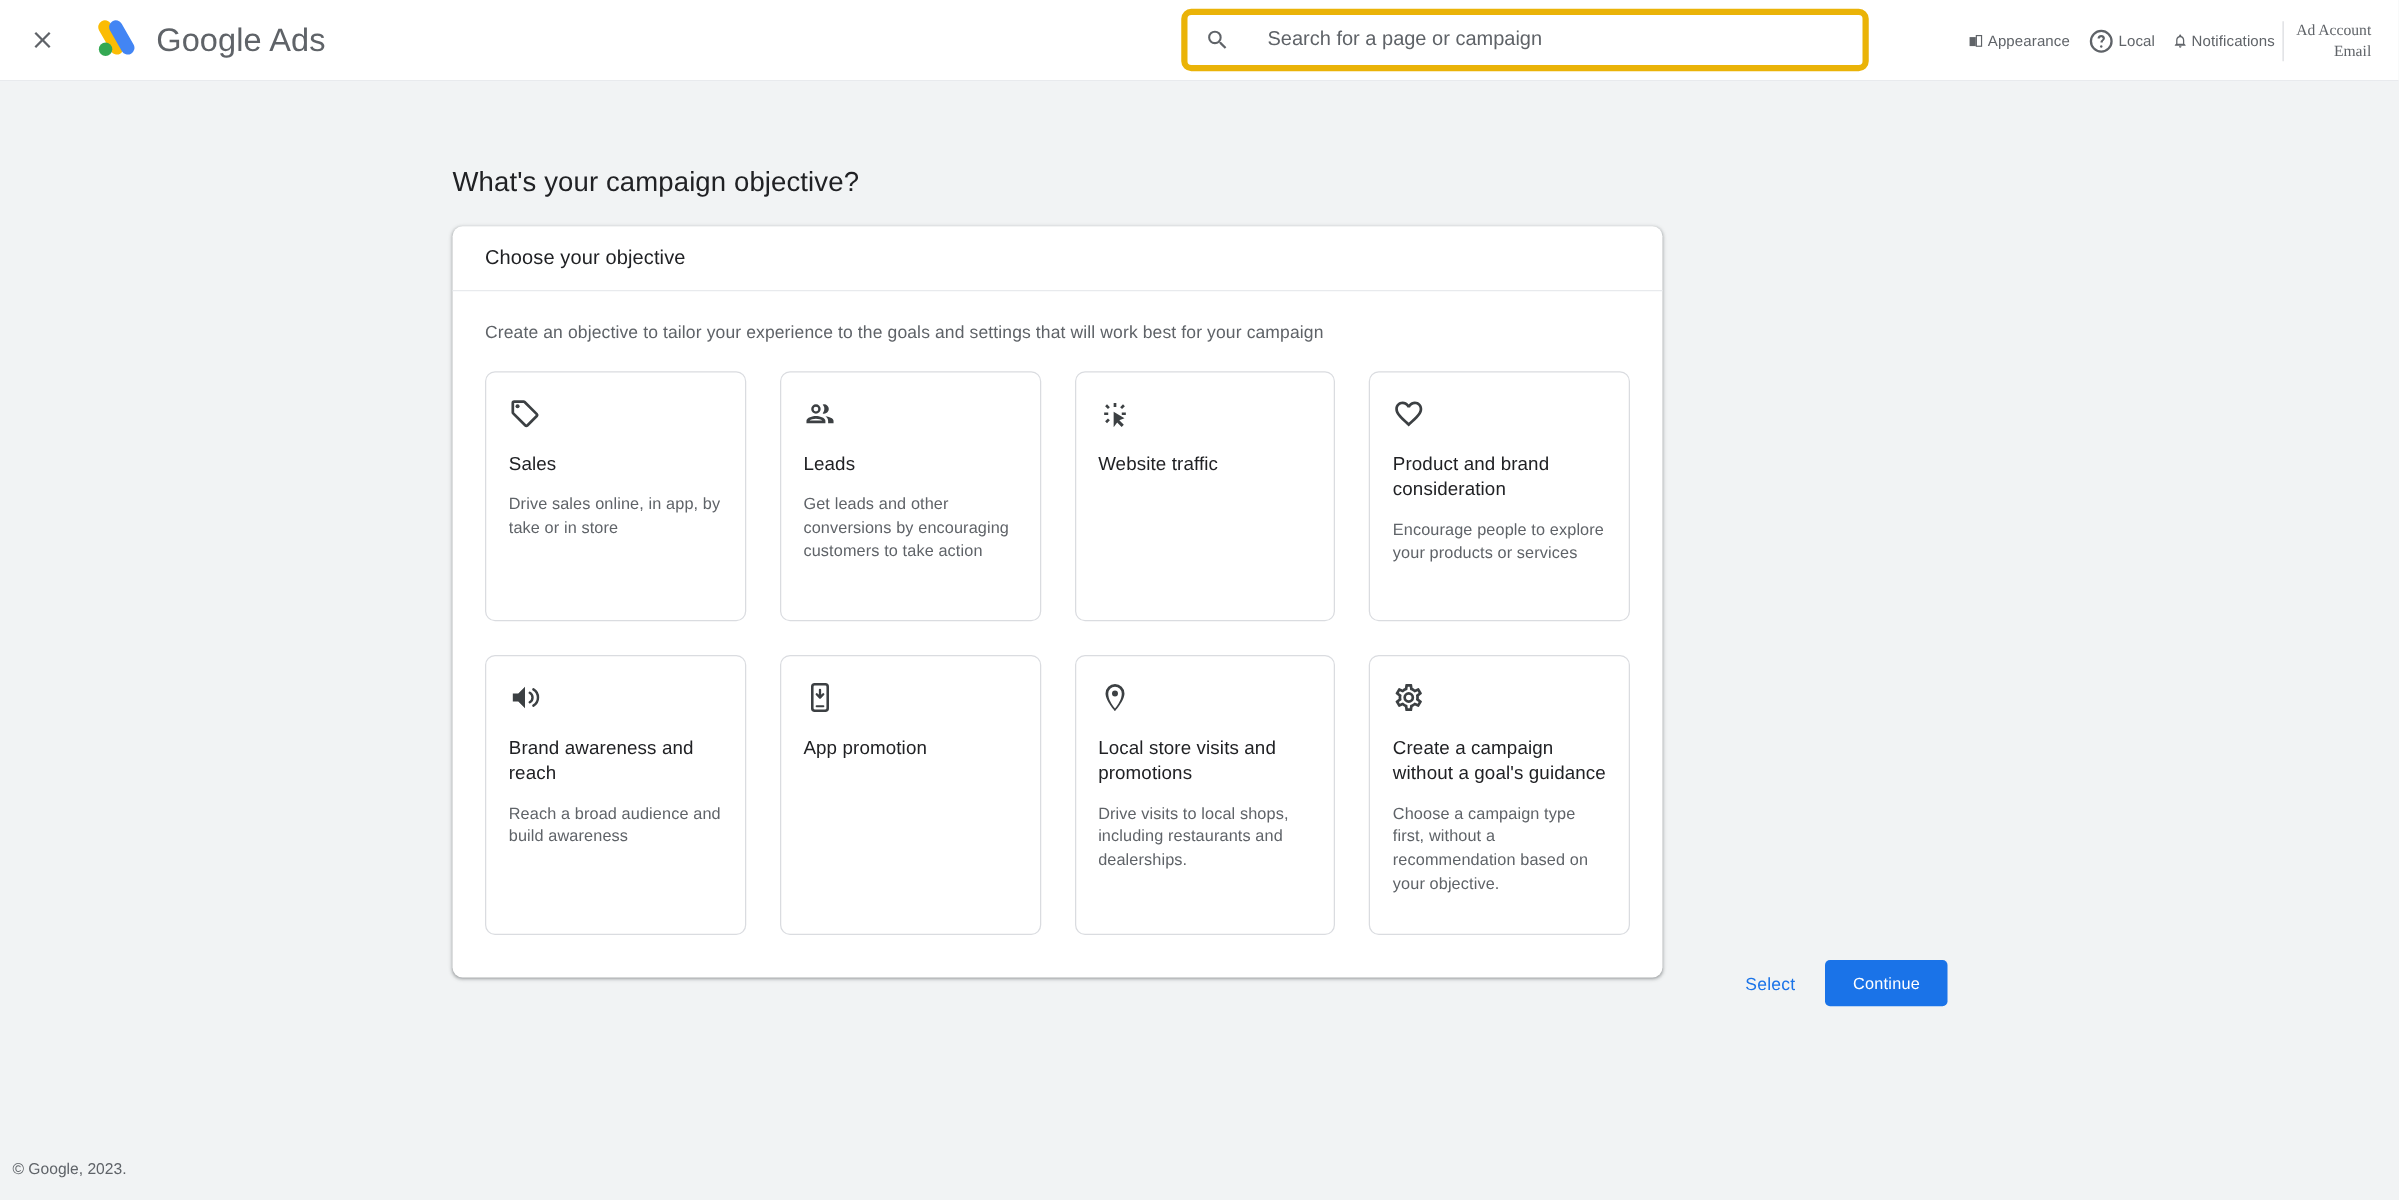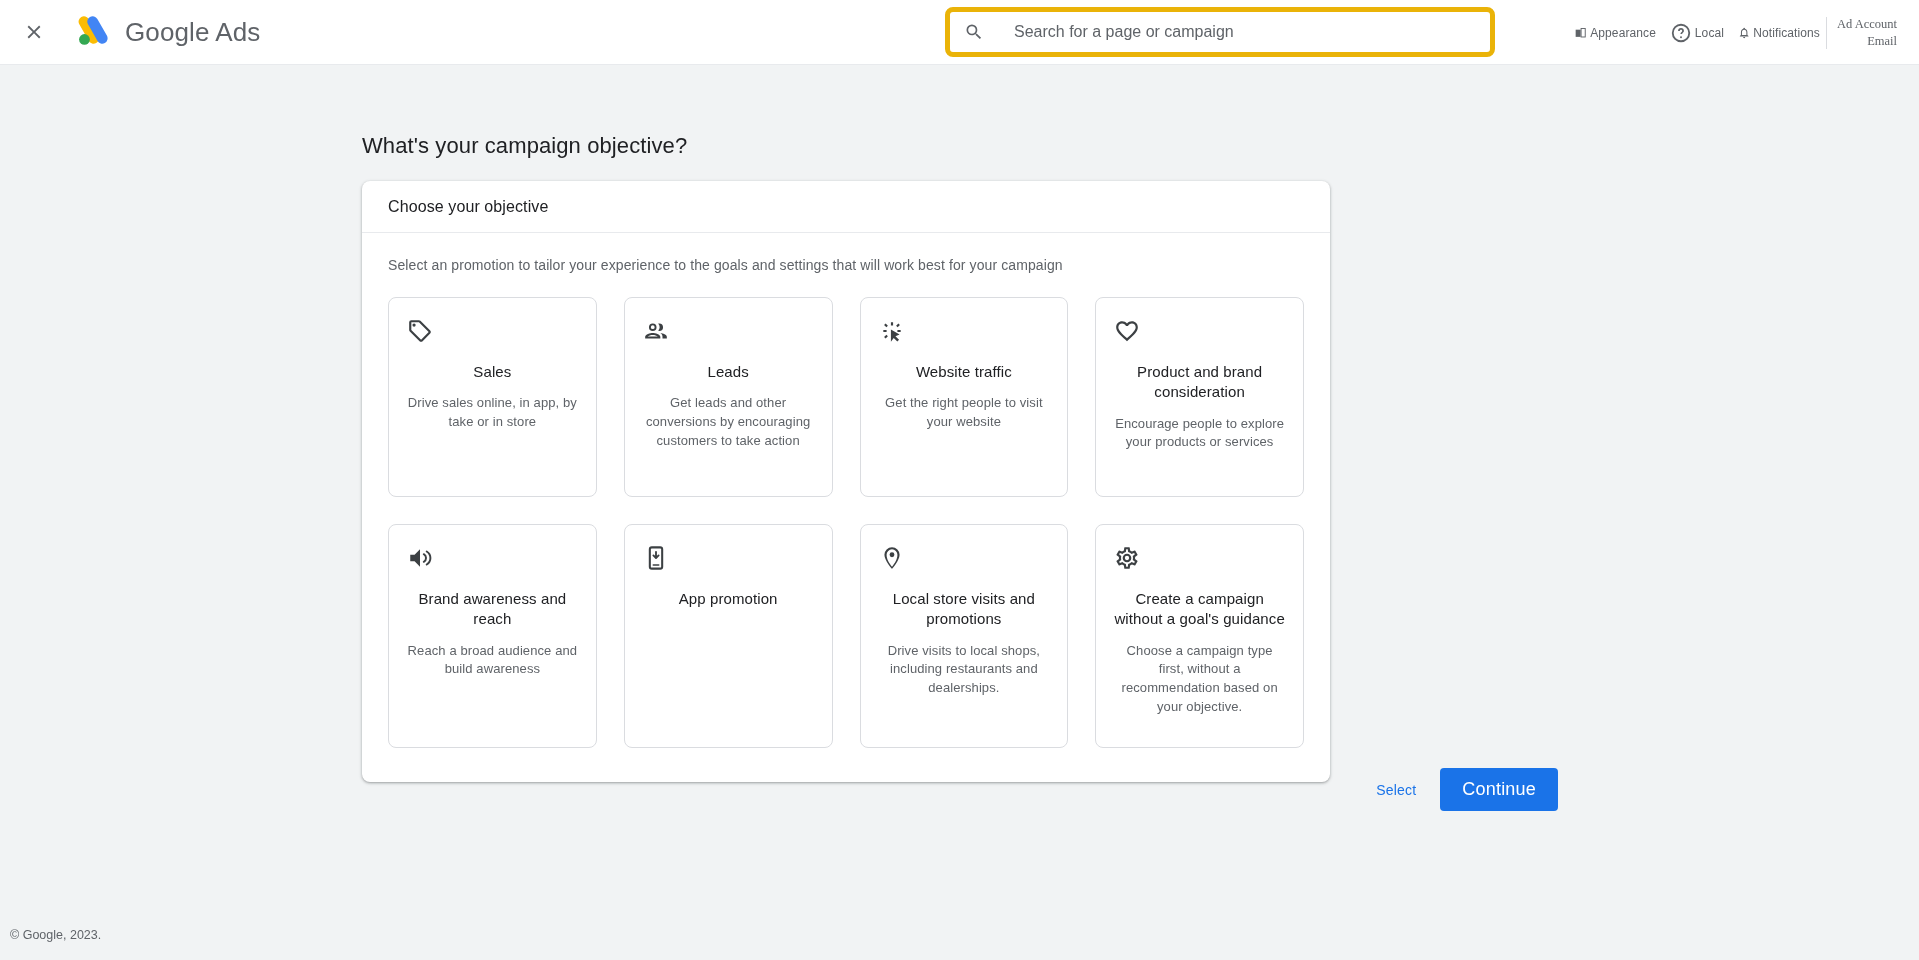--- a/index.html
+++ b/index.html
@@ -164,21 +164,20 @@
     gap: 27px;
   }
   .tile {
     border: 1px solid #dadce0;
     border-radius: 8px;
     min-height: 200px;
     padding: 20px 18px 30px 18px;
     cursor: pointer;
     background: #fff;
     transition: box-shadow .12s ease, border-color .12s ease;
-    text-align: center;
   }
   .tile-icon {
     color: #3c4043;
     height: 28px;
     display: flex;
     align-items: flex-start;
     margin-bottom: 16px;
   }
   .tile-title {
     font-size: 15px;
@@ -213,21 +212,21 @@
     color: #1a73e8;
     background: none;
     border: none;
     padding: 10px 16px;
     border-radius: 4px;
     cursor: pointer;
     letter-spacing: .2px;
   }
   .btn-primary {
     font-family: "Liberation Sans", sans-serif;
-    font-size: 18px;
+    font-size: 13px;
     font-weight: 500;
     color: #fff;
     background: #1a73e8;
     border: none;
     padding: 11px 22px;
     border-radius: 4px;
     cursor: pointer;
     letter-spacing: .2px;
   }
 
@@ -306,21 +305,21 @@
       <div>Email</div>
     </div>
   </div>
 </div>
 
 <h1 class="page-title">What's your campaign objective?</h1>
 
 <div class="card">
   <div class="card-header">Choose your objective</div>
   <div class="card-body">
-    <p class="card-subtitle">Select an promotion to tailor your experience to the goals and settings that will work best for your campaign</p>
+    <p class="card-subtitle">Create an objective to tailor your experience to the goals and settings that will work best for your campaign</p>
 
     <div class="grid">
 
       <div class="tile">
         <div class="tile-icon">
           <svg width="26" height="26" viewBox="0 0 24 24">
             <path d="M21.41 11.58 12.41 2.58A2 2 0 0 0 11 2H4a2 2 0 0 0-2 2v7a2 2 0 0 0 .59 1.42l9 9A2 2 0 0 0 13 22a2 2 0 0 0 1.41-.59l7-7A2 2 0 0 0 22 13a2 2 0 0 0-.59-1.42zM13 20.01 4 11V4h7v-.01l9 9z" fill="currentColor"></path>
             <circle cx="6.5" cy="6.5" r="1.5" fill="currentColor"></circle>
           </svg>
         </div>
@@ -341,21 +340,20 @@
       <div class="tile">
         <div class="tile-icon">
           <svg width="26" height="26" viewBox="0 0 24 24">
             <path d="M11.71 17.99A6 6 0 0 1 12 6c3.31 0 6 2.69 6 6h-2a4 4 0 1 0-4.29 3.99z" fill="currentColor" opacity="0"></path>
             <path d="M11 4h2v3h-2zM4 11h3v2H4zM17 11h3v2h-3z" fill="currentColor"></path>
             <path d="M6.1 5.05 8.2 7.15 6.8 8.56 4.7 6.46zM17.9 5.05l1.4 1.41-2.1 2.1-1.4-1.41zM6.1 18.95l-1.4-1.41 2.1-2.1 1.4 1.41z" fill="currentColor"></path>
             <path d="M11 10.5 11 22l2.6-3.6 3.3 3.3 1.6-1.6-3.3-3.3 3.8-1.5z" fill="currentColor"></path>
           </svg>
         </div>
         <div class="tile-title">Website traffic</div>
-        <div class="tile-desc">Get the right people to visit your website</div>
       </div>
 
       <div class="tile">
         <div class="tile-icon">
           <svg width="26" height="26" viewBox="0 0 24 24">
             <path d="M16.5 3c-1.74 0-3.41.81-4.5 2.09C10.91 3.81 9.24 3 7.5 3 4.42 3 2 5.42 2 8.5c0 3.78 3.4 6.86 8.55 11.54L12 21.35l1.45-1.32C18.6 15.36 22 12.28 22 8.5 22 5.42 19.58 3 16.5 3zm-4.4 15.55-.1.1-.1-.1C7.14 14.24 4 11.39 4 8.5 4 6.5 5.5 5 7.5 5c1.54 0 3.04.99 3.57 2.36h1.87C13.46 5.99 14.96 5 16.5 5c2 0 3.5 1.5 3.5 3.5 0 2.89-3.14 5.74-7.9 10.05z" fill="currentColor"></path>
           </svg>
         </div>
         <div class="tile-title">Product and brand consideration</div>
         <div class="tile-desc">Encourage people to explore your products or services</div>

